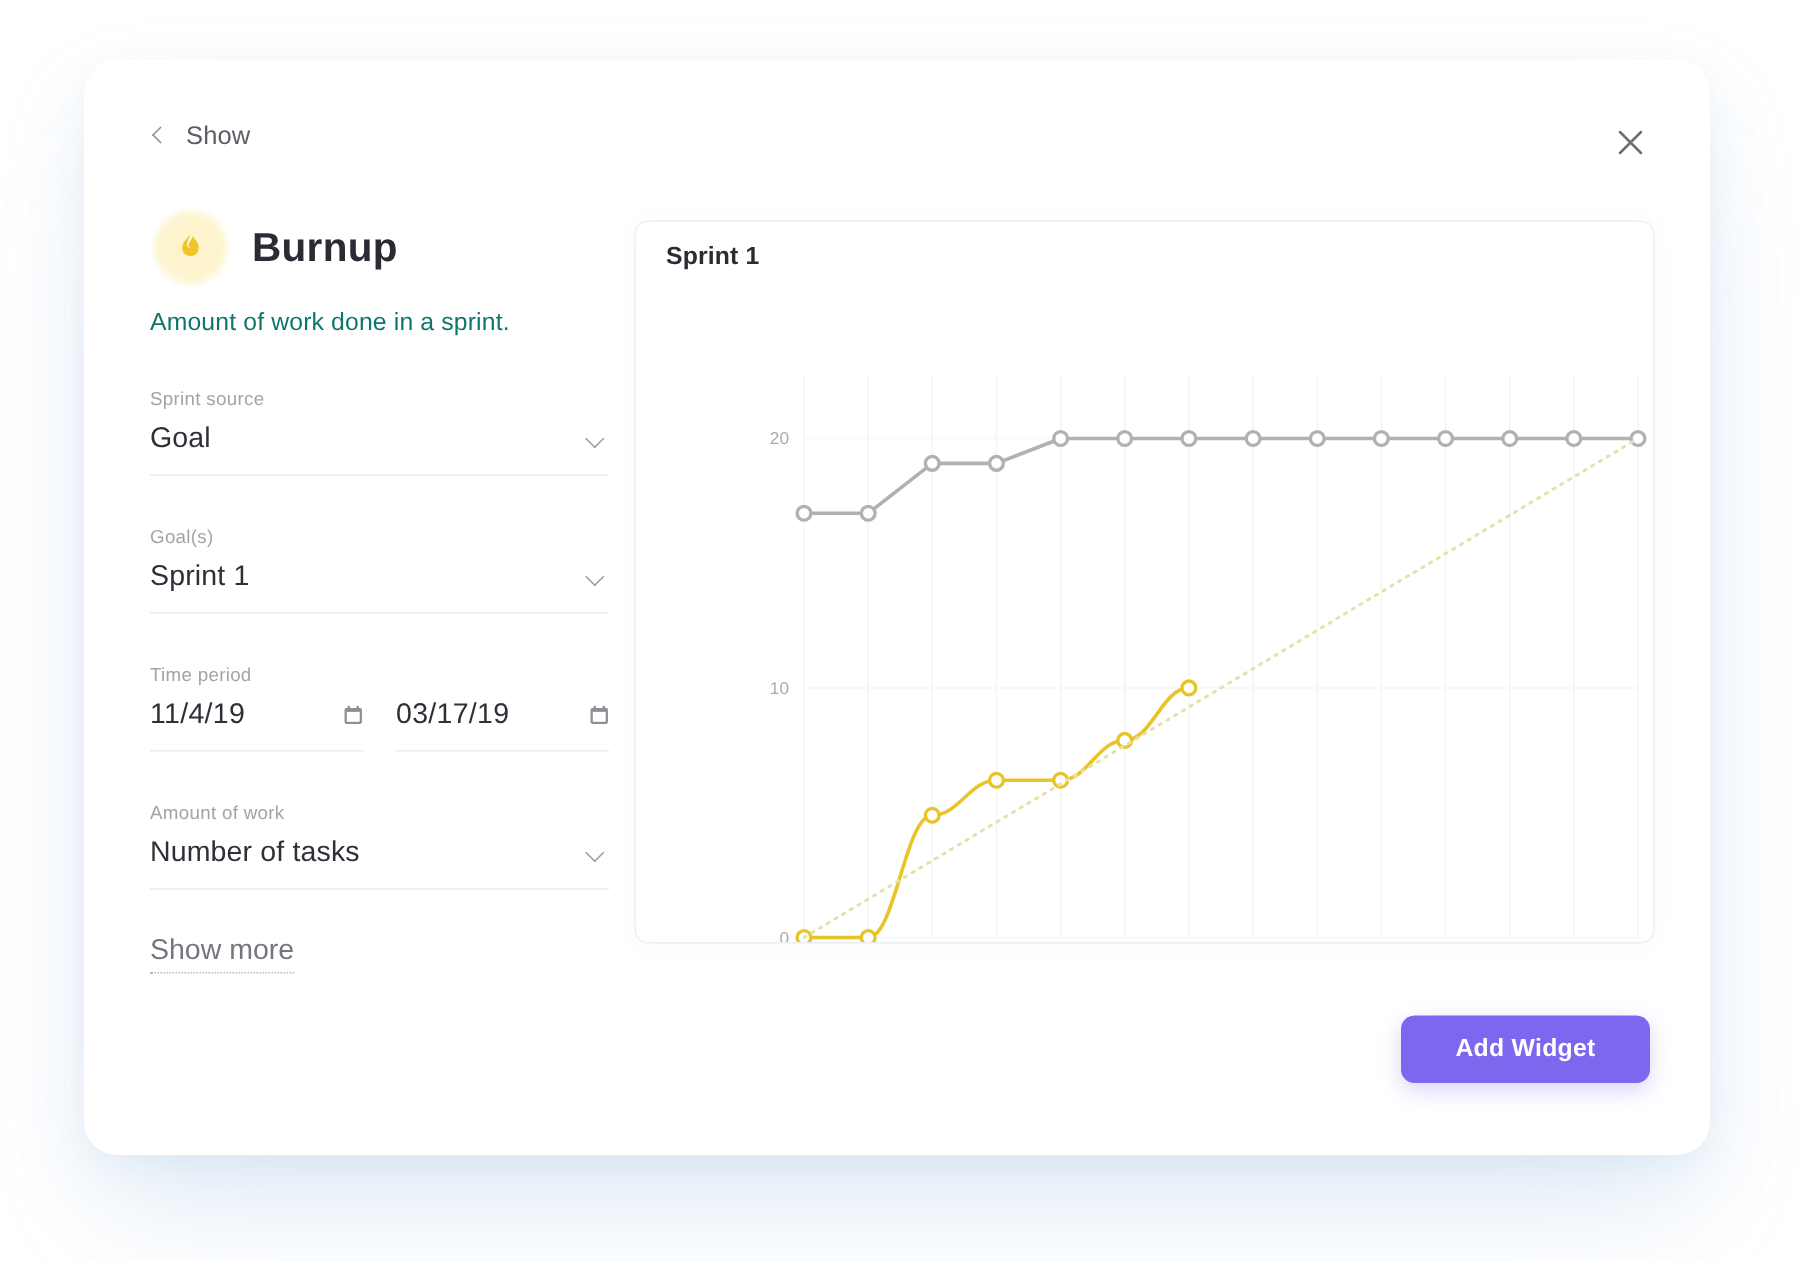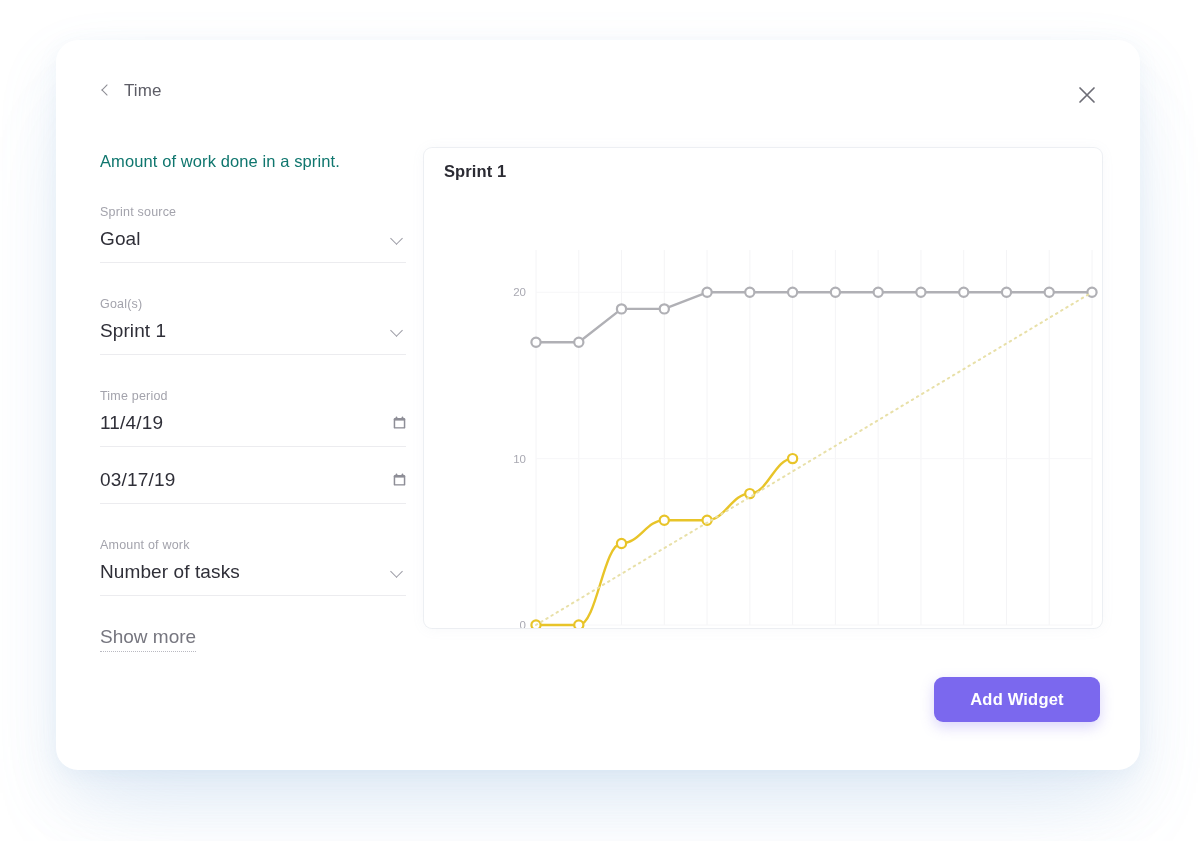--- a/index.html
+++ b/index.html
@@ -75,21 +75,21 @@
   .chev-down {
     width: 14px; height: 14px; position: relative; flex: 0 0 14px; margin-right: 2px;
   }
   .chev-down::before {
     content: ""; position: absolute; left: 2px; top: 2px;
     width: 8px; height: 8px;
     border-right: 1.6px solid #9a9aa3; border-bottom: 1.6px solid #9a9aa3;
     transform: rotate(45deg);
   }
 
-  .date-row { display: flex; gap: 22px; flex-direction: column; }
+  .date-row { display: flex; gap: 22px; }
   .date-cell {
     flex: 1; display: flex; align-items: center; justify-content: space-between;
     border-bottom: 1px solid #ececef; padding-bottom: 12px;
   }
   .date-value { font-size: 19px; color: #2f2f38; letter-spacing: .2px; }
 
   .show-more {
     margin-top: 30px; display: inline-block;
     font-size: 19px; color: #76767f;
     border-bottom: 1px dotted #b9b9c1; padding-bottom: 3px; cursor: pointer;
@@ -120,31 +120,39 @@
 </head>
 <body>
 
 <div id="stage">
   <div class="glow"></div>
 
   <div class="modal">
 
     <div class="back-row">
       <span class="chev-left"></span>
-      <span class="back-label">Time</span>
+      <span class="back-label">Show</span>
     </div>
 
     <div class="close-btn">
       <svg width="38" height="38" viewBox="0 0 38 38">
         <path d="M12 12 L26 26 M26 12 L12 26" stroke="#6d6d76" stroke-width="1.7" stroke-linecap="round" fill="none"></path>
       </svg>
     </div>
 
     <div class="left-panel">
 
+      <div class="title-row">
+        <div class="flame-badge">
+          <svg width="20" height="24" viewBox="0 0 20 24">
+            <path d="M10 1.5 C10 5 6.2 6.3 5 9.6 C3.6 13.4 5.4 17.6 10 17.6 C14.6 17.6 16.4 13.4 15 9.6 C14.1 7.1 12.2 6.4 11.6 4.2 C11.2 6.6 9.6 7.6 9 9.2 C8.4 10.8 9 12.3 10.3 12.3 C8.2 12.8 7.2 10.6 7.8 8.6 C8.5 6.2 10 4.6 10 1.5 Z" fill="#f0c52b"></path>
+          </svg>
+        </div>
+        <div class="widget-title">Burnup</div>
+      </div>
 
       <div class="widget-desc">Amount of work done in a sprint.</div>
 
       <div class="field">
         <div class="field-label">Sprint source</div>
         <div class="field-line">
           <span class="field-value">Goal</span>
           <span class="chev-down"></span>
         </div>
       </div>

